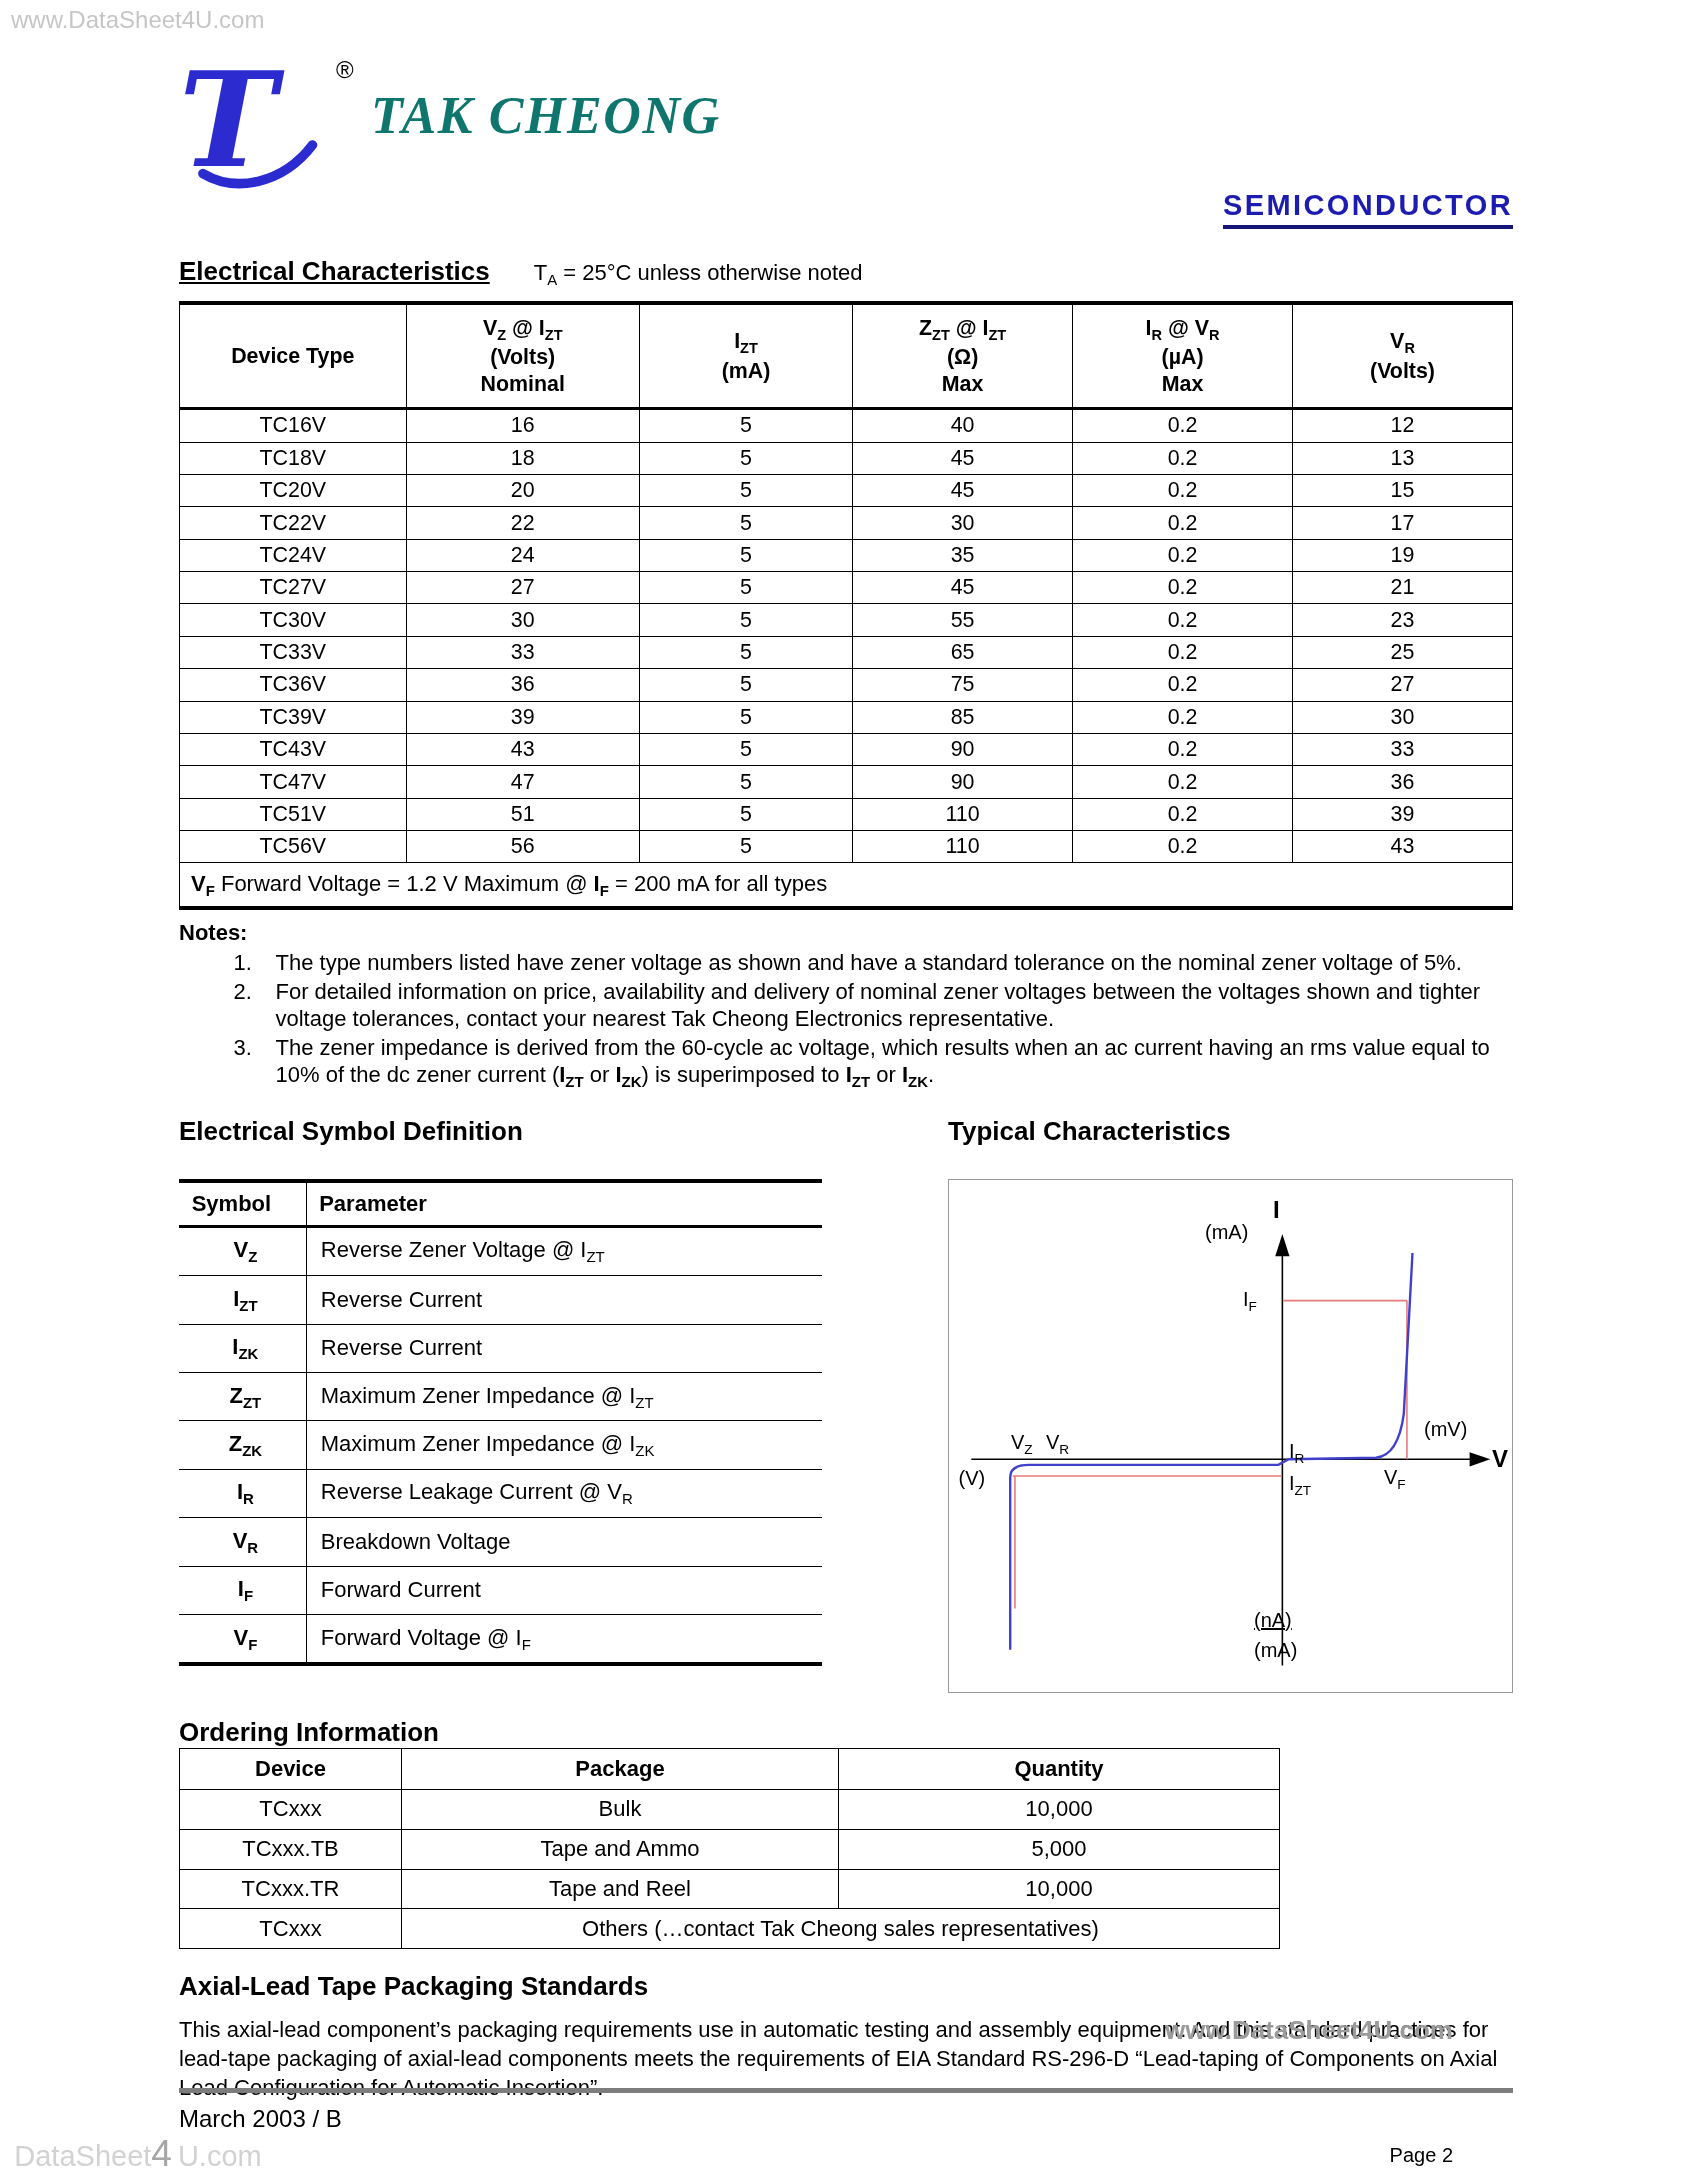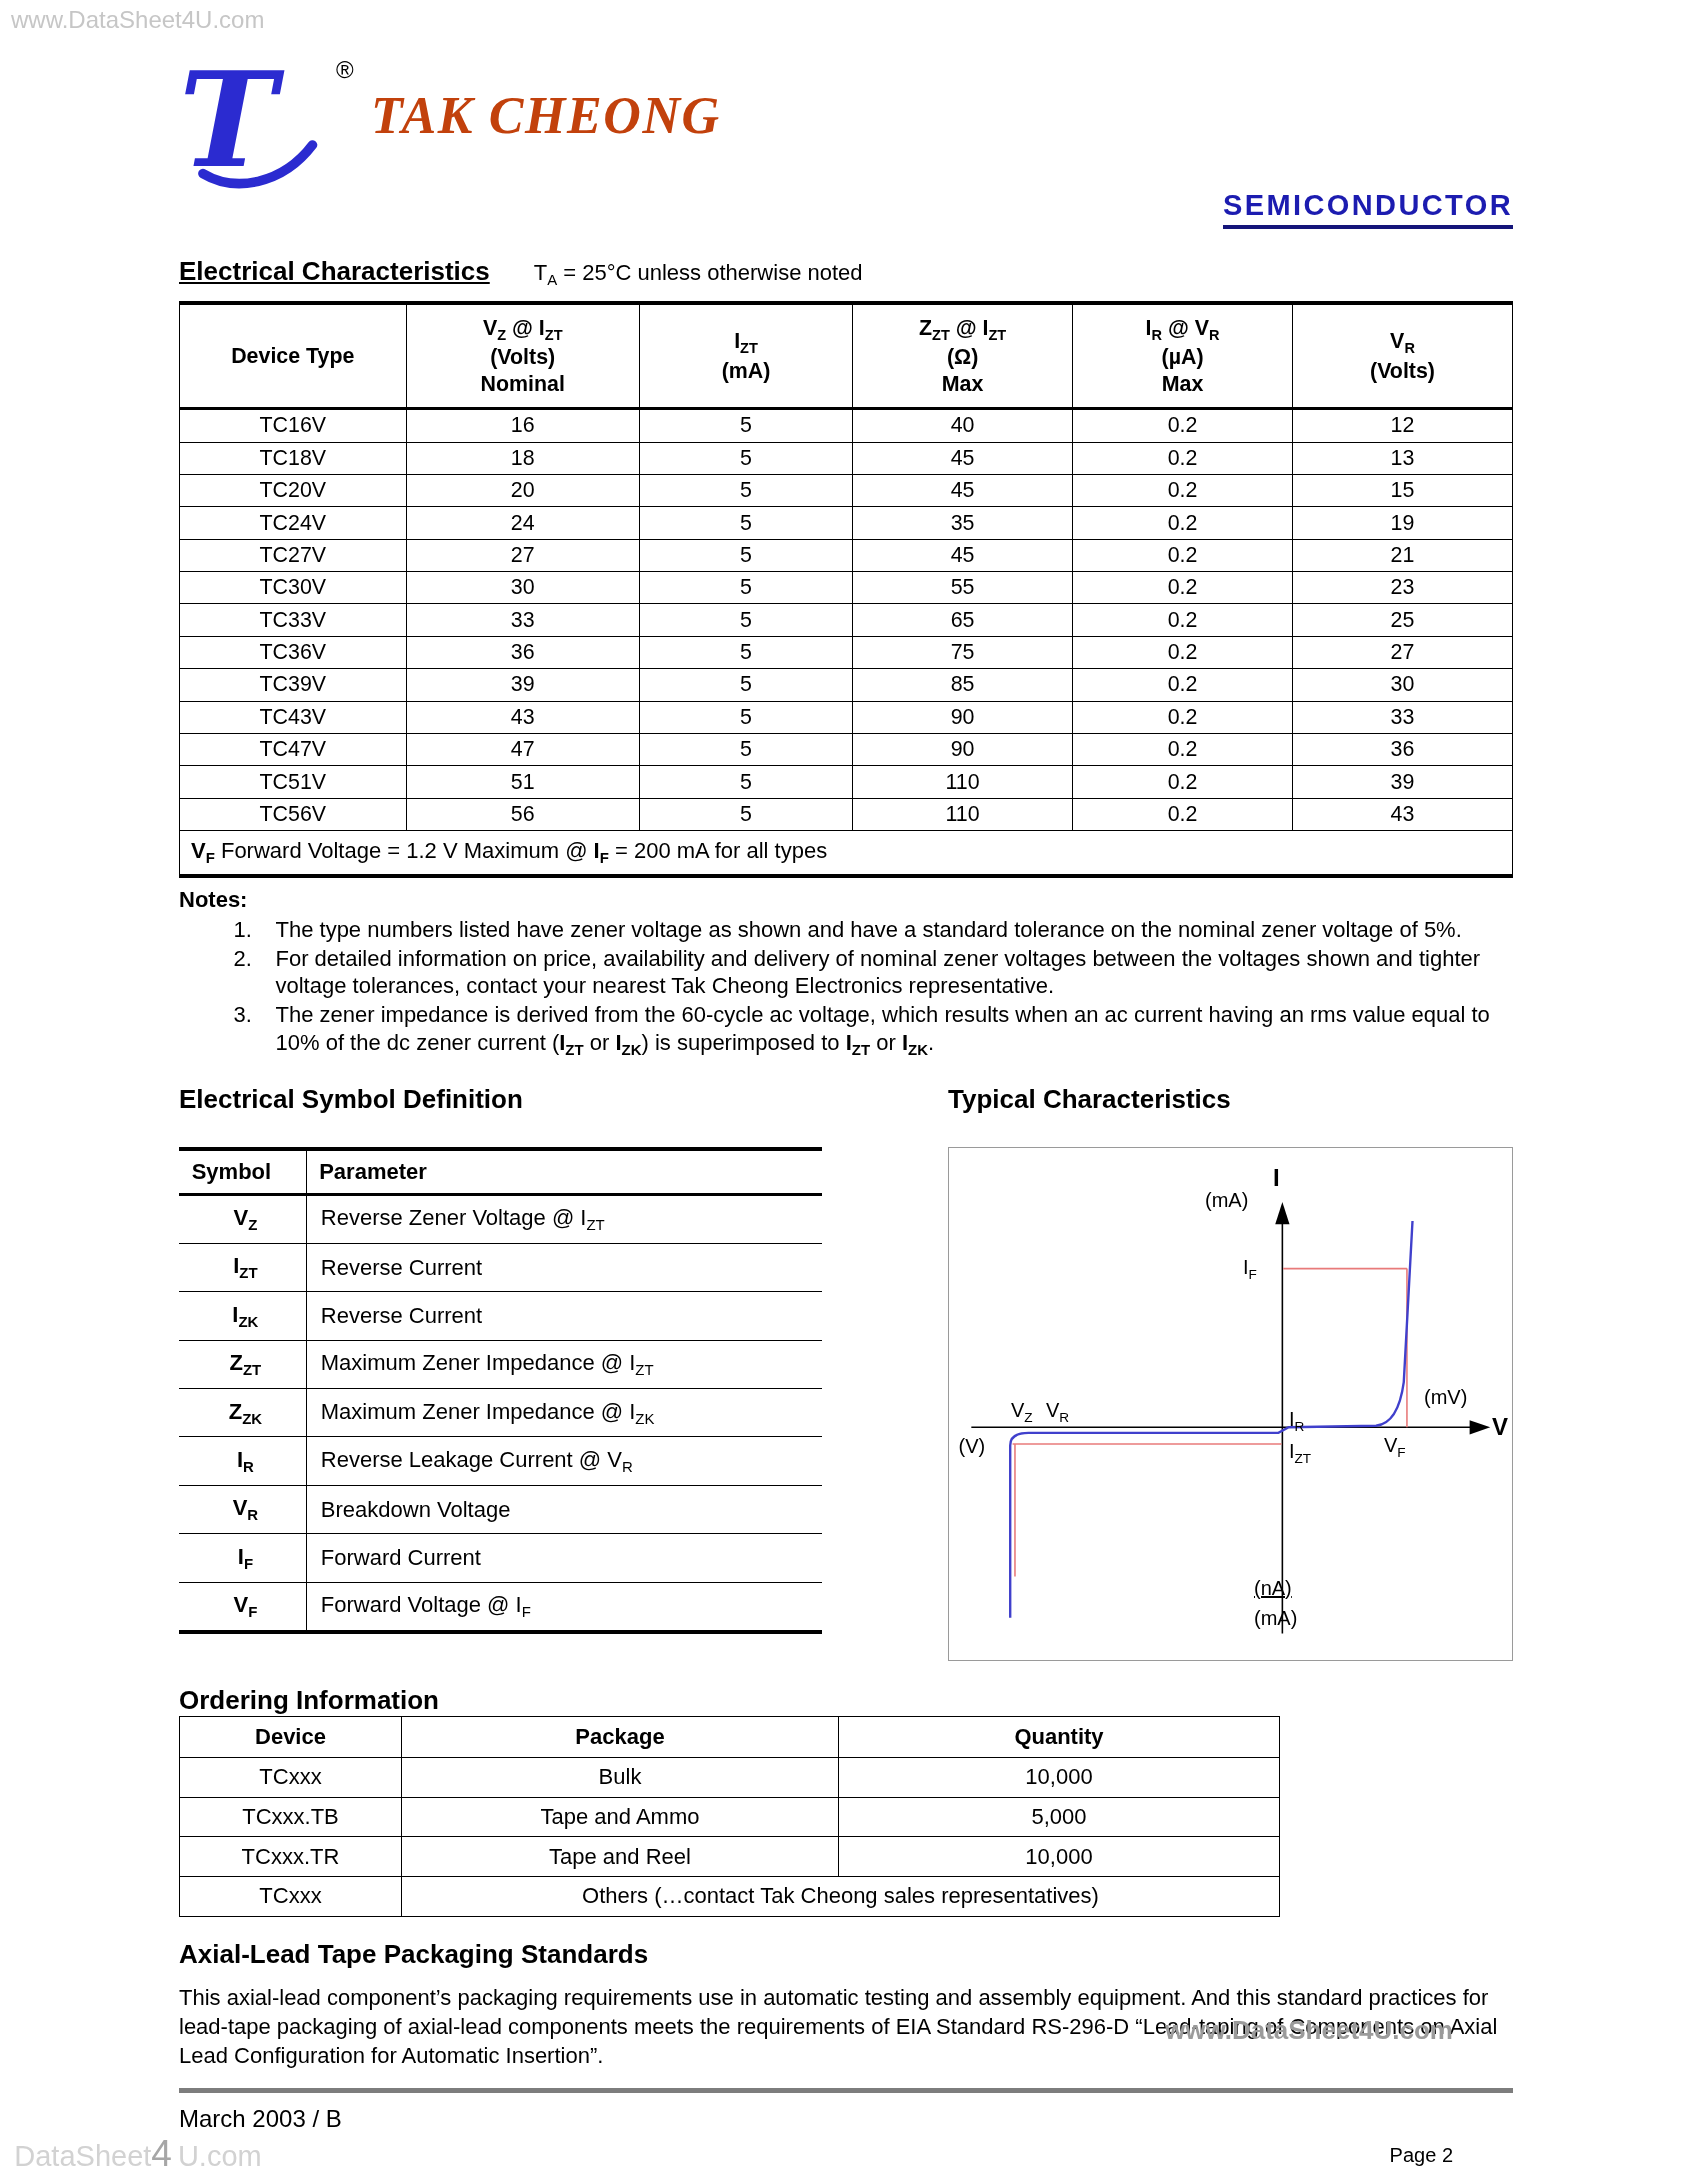--- a/index.html
+++ b/index.html
@@ -22,21 +22,21 @@
 
   .content { position:absolute; left:179px; top:0; width:1334px; }
 
   
   .brand-row { margin-top:56px; height:133px; position:relative; }
   .logo-svg { position:absolute; left:0; top:0; }
   .reg { position:absolute; left:157px; top:0px; font-size:24px; color:#000; }
   .brand-name {
     position:absolute; left:192px; top:30px;
     font-family:"Liberation Serif", serif; font-style:italic; font-weight:bold;
-    font-size:52px; color:#c2410c; letter-spacing:1.6px;
+    font-size:52px; color:#0f766e; letter-spacing:1.6px;
   }
   .division-row { text-align:right; margin-top:0px; }
   .division {
     display:inline-block; font-size:29px; font-weight:bold; color:#1c1cb0;
     letter-spacing:2.4px; border-bottom:4px solid #15157a; padding-bottom:3.2px;
   }
 
   
   .sec-head { margin-top:27px; display:flex; align-items:baseline; gap:44px; }
   h2.main-title { font-size:26px; font-weight:bold; text-decoration:underline; }
@@ -163,20 +163,28 @@
             </tr>
             <tr>
               <td>TC20V</td>
               <td>20</td>
               <td>5</td>
               <td>45</td>
               <td>0.2</td>
               <td>15</td>
             </tr>
             <tr>
+              <td>TC22V</td>
+              <td>22</td>
+              <td>5</td>
+              <td>30</td>
+              <td>0.2</td>
+              <td>17</td>
+            </tr>
+            <tr>
               <td>TC24V</td>
               <td>24</td>
               <td>5</td>
               <td>35</td>
               <td>0.2</td>
               <td>19</td>
             </tr>
             <tr>
               <td>TC27V</td>
               <td>27</td>

